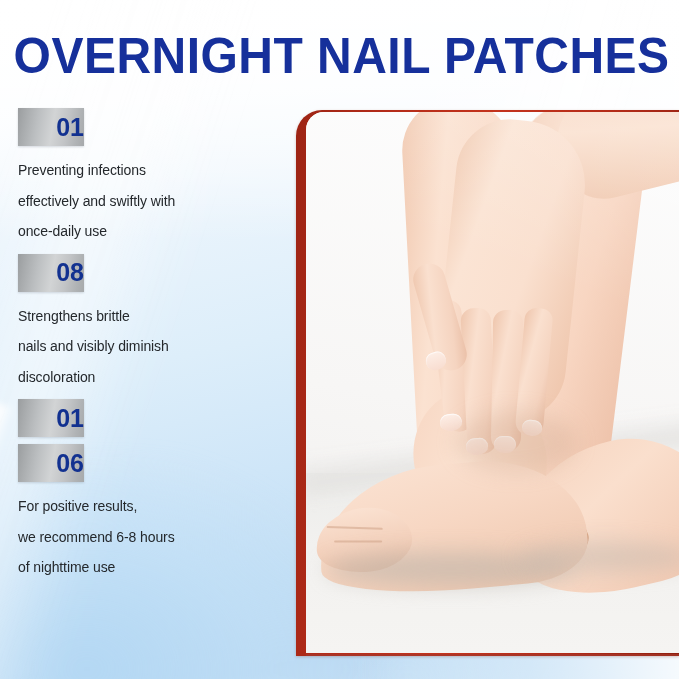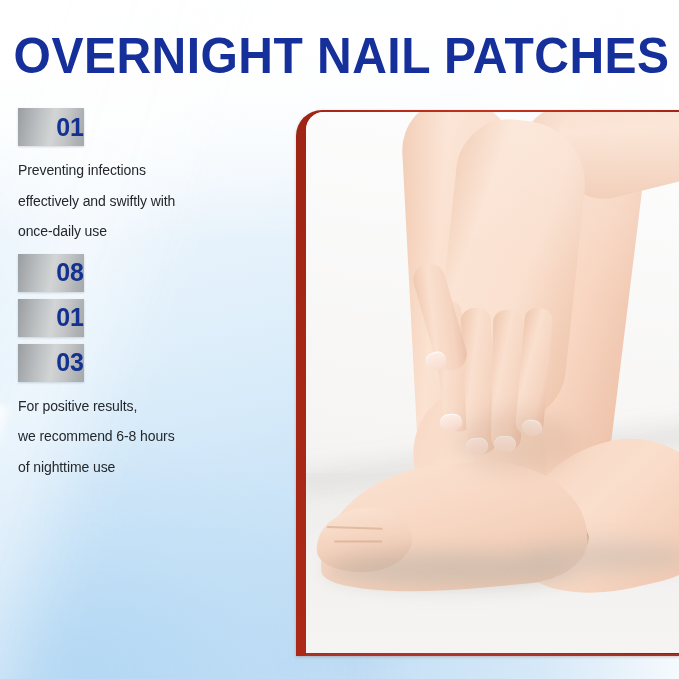--- a/index.html
+++ b/index.html
@@ -359,31 +359,34 @@
       </div>
       <div class="feature-text">Preventing infections
 effectively and swiftly with
 once-daily use</div>
     </div>
 
     <div class="feature">
       <div class="badge">
         <span class="badge-num">08</span>
       </div>
+      <div class="feature-text">Strengthens brittle
+nails and visibly diminish
+discoloration</div>
     </div>
 
     <div class="feature">
       <div class="badge">
         <span class="badge-num">01</span>
       </div>
     </div>
 
     <div class="feature">
       <div class="badge">
-        <span class="badge-num">03</span>
+        <span class="badge-num">06</span>
       </div>
       <div class="feature-text">For positive results,
 we recommend 6-8 hours
 of nighttime use</div>
     </div>
 
   </div>
 
   <div class="panel">
     <div class="panel-redframe"></div>

